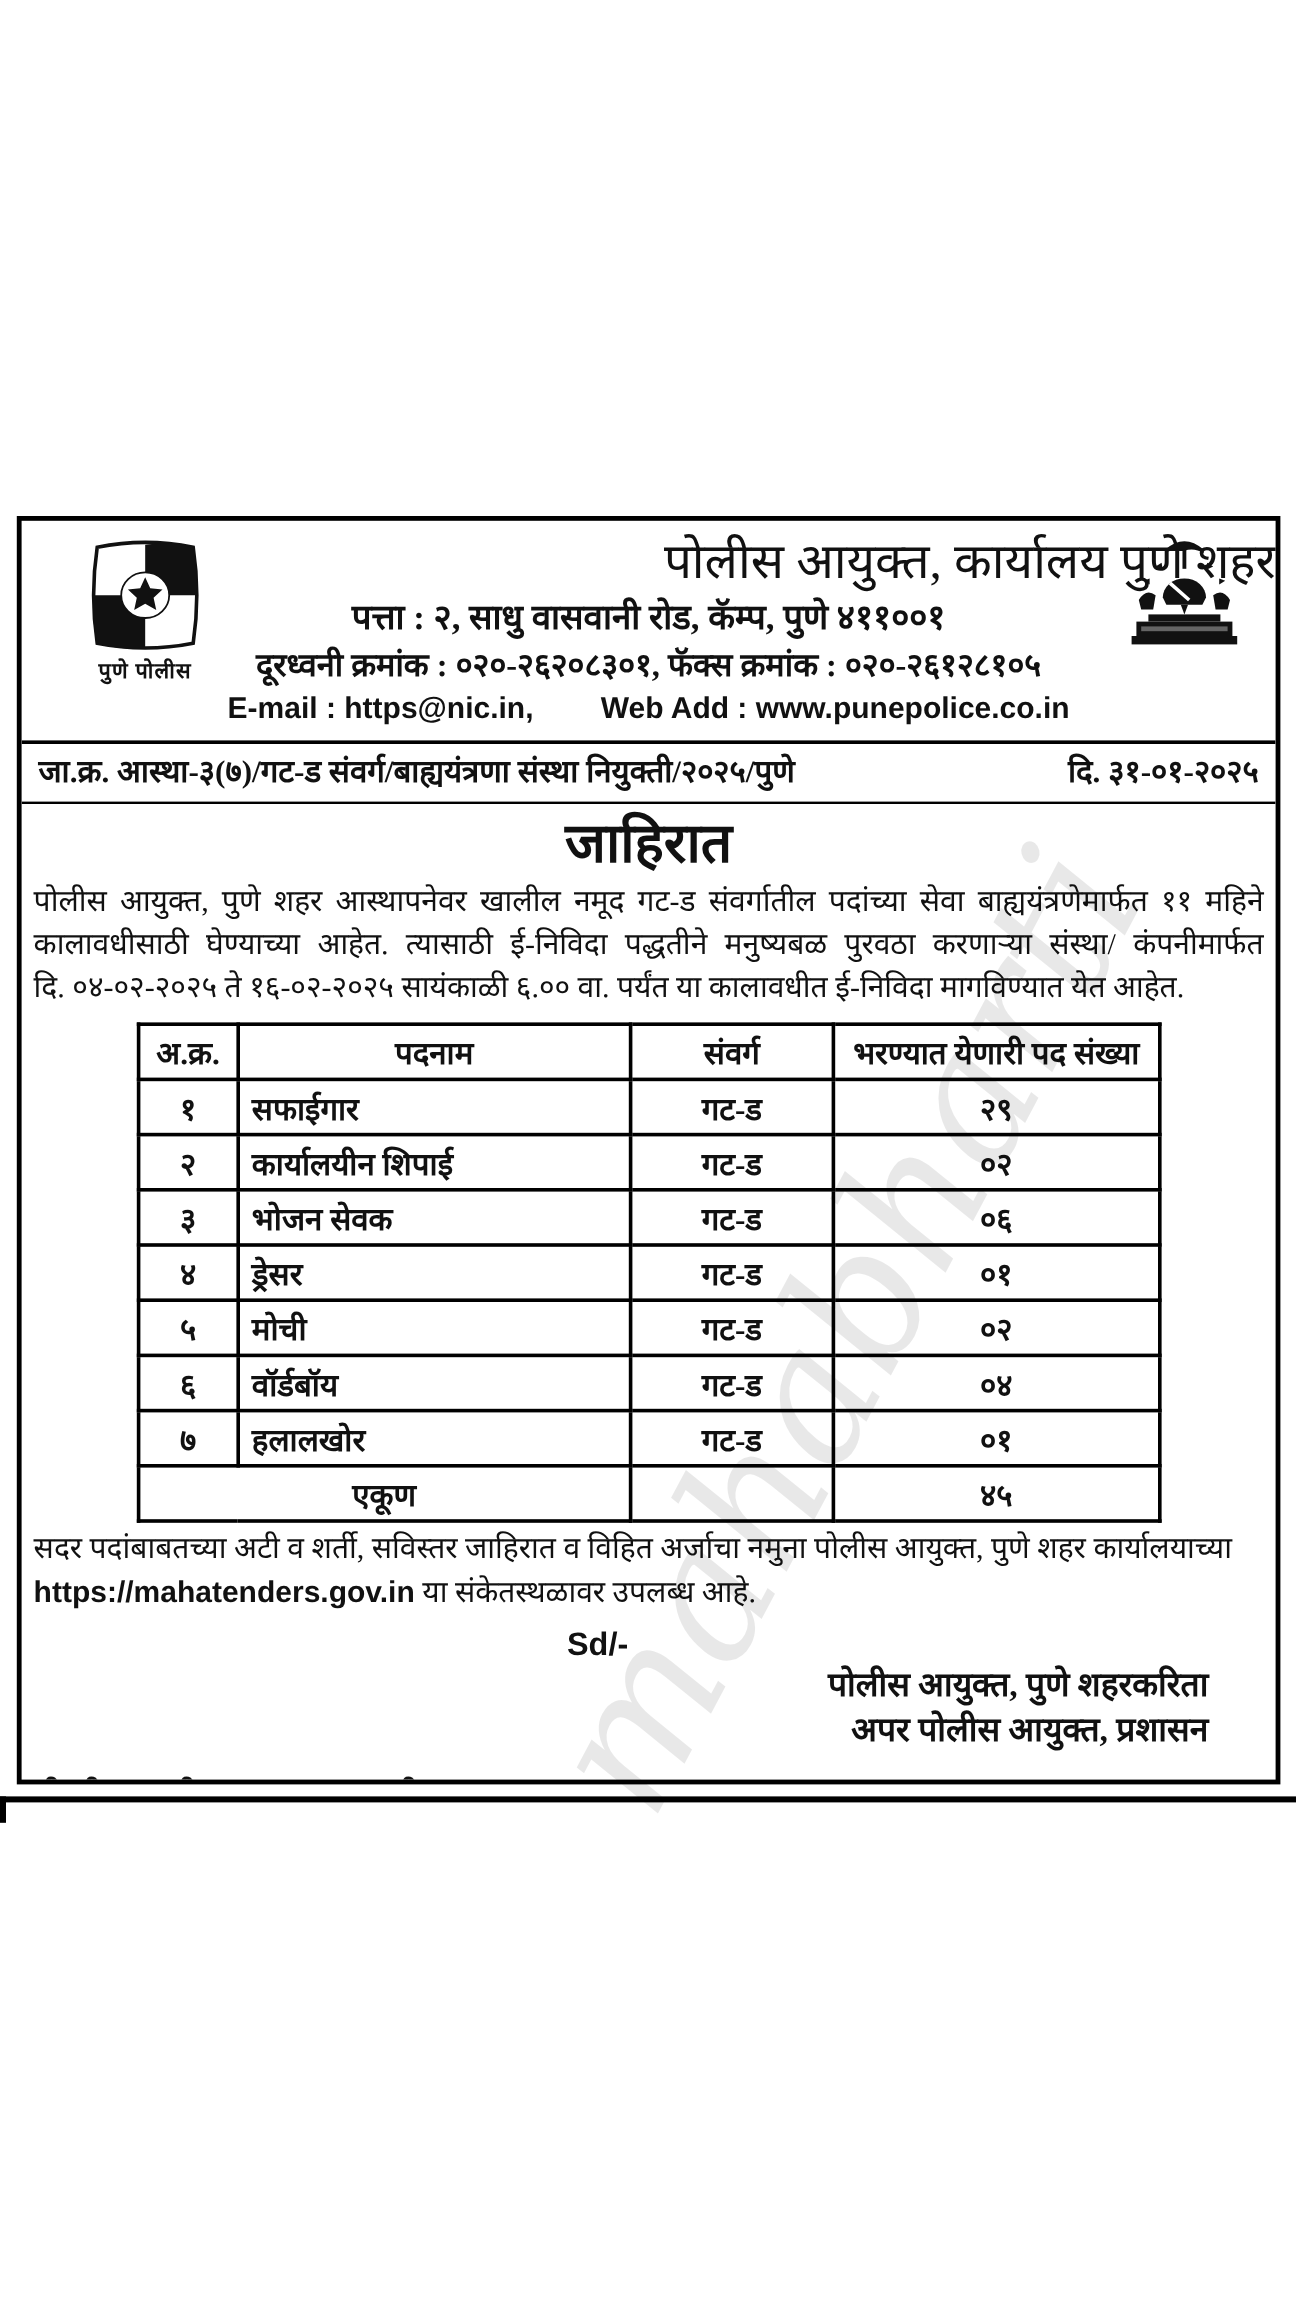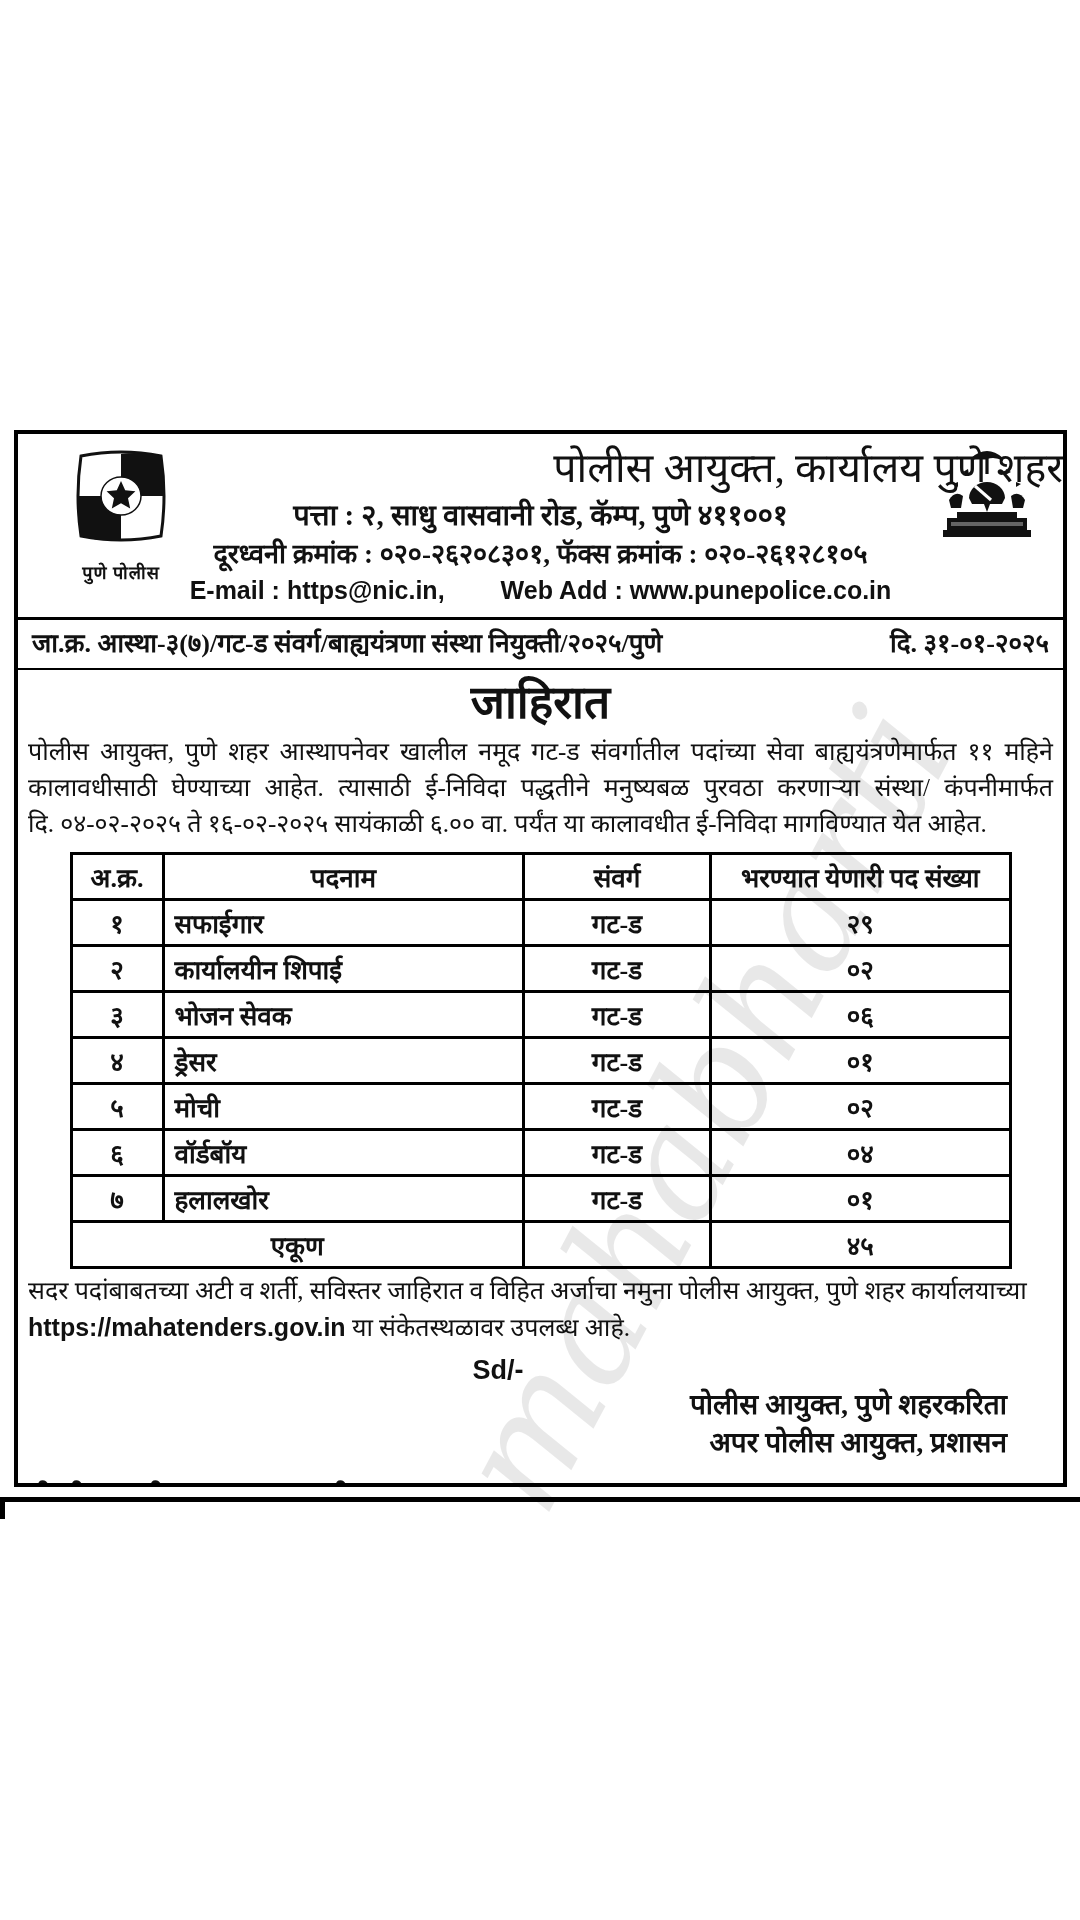--- a/index.html
+++ b/index.html
@@ -11,21 +11,21 @@
   }
   .doc-box{
     position:absolute;left:14px;top:430px;width:1045px;height:1049px;
     border:4px solid #000;background:#fff;box-sizing:content-box;
     overflow:hidden;
   }
   
   .doc-header{position:relative;padding:8px 0 6px 0;}
   .logo-wrap{position:absolute;left:28px;top:14px;width:150px;text-align:center;}
   .logo-wrap svg{width:132px;height:96px;display:block;margin:0 auto;}
-  .logo-caption{font-size:18px;font-weight:700;margin-top:16px;letter-spacing:1px;}
+  .logo-caption{font-size:18px;font-weight:700;margin-top:2px;letter-spacing:1px;}
   .emblem-wrap{position:absolute;right:16px;top:8px;width:120px;height:110px;}
   .emblem-wrap svg{width:120px;height:110px;}
   .org-title{text-align:right;font-size:41px;font-weight:400;line-height:52px;}
   .org-address{text-align:center;font-size:29px;font-weight:700;line-height:42px;}
   .org-phone{text-align:center;font-size:27px;font-weight:700;line-height:37px;}
   .org-email{
     text-align:center;font-size:25px;font-weight:700;line-height:34px;
     font-family:"Liberation Sans","DejaVu Sans",sans-serif;
   }
   .org-email .gap{display:inline-block;width:56px;}
@@ -36,21 +36,21 @@
     display:flex;justify-content:space-between;align-items:center;
     padding:2px 14px;font-size:26px;font-weight:700;line-height:36px;gap:13px;
   }
   
   .notice-title{text-align:center;font-size:46px;font-weight:700;line-height:58px;margin:4px 0 2px;}
   .notice-body{padding:0 10px;font-size:25px;line-height:36px;font-weight:400;}
   .notice-body .jline{text-align:justify;text-align-last:justify;}
   .notice-body .lline{text-align:left;}
   
   table.posts{
-    border-collapse:collapse;margin:10px auto 0;width:942px;
+    border-collapse:collapse;margin:10px auto 0;width:854px;
     font-size:26px;table-layout:fixed;
   }
   table.posts th,table.posts td{
     border:3px solid #000;padding:3px 6px;height:37px;
     font-weight:700;text-align:center;vertical-align:middle;
   }
   table.posts td.post-name{text-align:left;padding-left:10px;}
   
   .terms{padding:4px 10px 0;font-size:25px;line-height:36px;}
   .terms .link{font-family:"Liberation Sans","DejaVu Sans",sans-serif;font-weight:700;}

